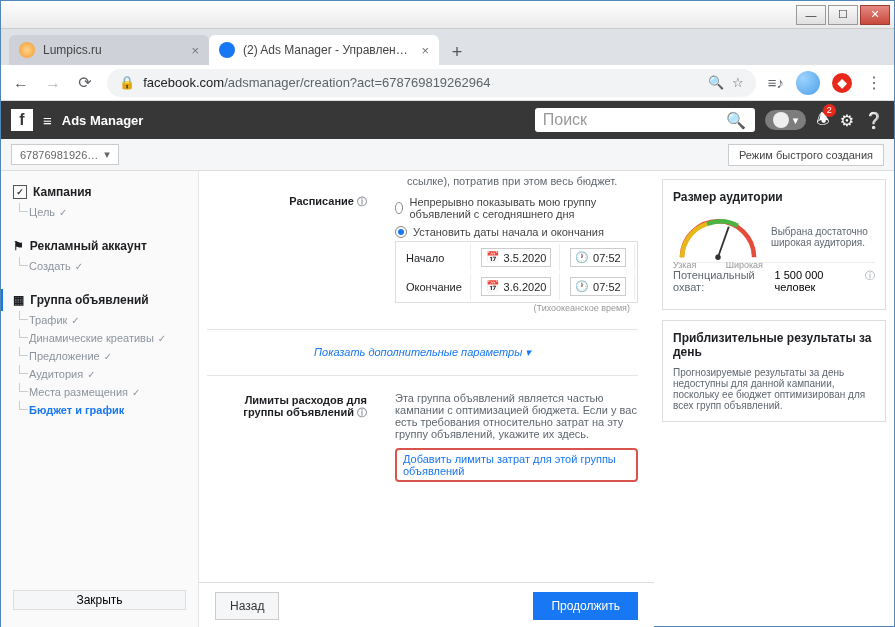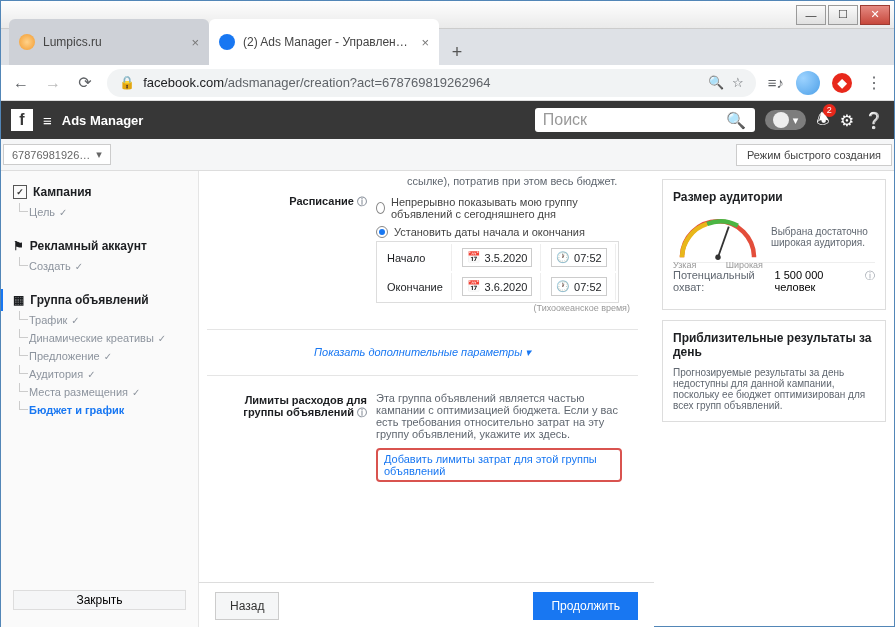--- a/index.html
+++ b/index.html
@@ -6,21 +6,21 @@
 body { background: #f0f0f0; width: 895px; height: 627px; overflow: hidden; position: relative; }
 
 
 .window { width: 895px; height: 627px; background: #fff; border: 1px solid #5286b7; position: relative; }
 .titlebar { height: 28px; background: linear-gradient(#fefefe,#eaeaea); border-bottom: 1px solid #ccc; display: flex; justify-content: flex-end; align-items: center; padding-right: 4px; gap: 2px;}
 .tbtn { width: 30px; height: 20px; border: 1px solid #9a9a9a; background: linear-gradient(#fafafa,#e0e0e0); font-size: 11px; display:flex; align-items:center; justify-content:center; color:#333; }
 .tbtn.close { background: linear-gradient(#e58a82,#c7483c); color:#fff; border-color:#9c3b32; }
 
 
 .tabstrip { height: 36px; background:#dee1e6; display:flex; align-items:flex-end; padding-left:8px; gap:0; }
-.tab { height:46px; background:#fff; padding:0 10px; display:flex; align-items:center; gap:8px; font-size:12px; color:#444; border-radius:6px 6px 0 0; min-width:200px; max-width:230px; position:relative; }
+.tab { height:30px; background:#fff; padding:0 10px; display:flex; align-items:center; gap:8px; font-size:12px; color:#444; border-radius:6px 6px 0 0; min-width:200px; max-width:230px; position:relative; }
 .tab.inactive { background:#ced1d7; }
 .tab .favicon { width:16px; height:16px; border-radius:50%; }
 .tab .label { flex:1; white-space:nowrap; overflow:hidden; text-overflow:ellipsis;}
 .tab .x { color:#777; font-size:13px; }
 .newtab { width:28px; height:26px; display:flex; align-items:center; justify-content:center; color:#555; font-size:18px; margin-left:4px;}
 
 
 .urlbar { height:36px; background:#fff; display:flex; align-items:center; padding:0 10px; gap:12px; border-bottom:1px solid #ddd;}
 .urlbar .navbtn { color:#606367; font-size:16px; width:20px; text-align:center;}
 .omnibox { flex:1; height:28px; background:#f1f3f4; border-radius:14px; display:flex; align-items:center; padding:0 12px; gap:8px; font-size:13px; color:#5f6368;}
@@ -36,21 +36,21 @@
 .fblogo { width:22px; height:22px; background:#fff; color:#373737; font-weight:bold; display:flex; align-items:center; justify-content:center; font-size:16px; }
 .hamburger { font-size:15px;}
 .fbheader .title { font-size:13px; font-weight:bold;}
 .fbsearch { width:220px; height:24px; background:#fff; border-radius:3px; display:flex; align-items:center; padding:0 8px; color:#999; font-size:16px; margin-left:auto;}
 .fbsearch span:first-child { flex:1;}
 .pill { background:#7d7d7d; padding:2px 8px; border-radius:10px; font-size:11px; display:flex; align-items:center; gap:4px;}
 .bell { position:relative; font-size:15px;}
 .bell .badge { position:absolute; top:-4px; right:-6px; background:#e8281b; color:#fff; font-size:9px; width:13px; height:13px; border-radius:50%; display:flex; align-items:center; justify-content:center;}
 
 
-.acctrow { height:32px; background:#f5f6f7; border-bottom:1px solid #ddd; display:flex; align-items:center; padding:0 2px;}
+.acctrow { height:32px; background:#f5f6f7; border-bottom:1px solid #ddd; display:flex; align-items:center; padding:0 10px;}
 .acct-dd { background:#fff; border:1px solid #ccc; padding:3px 8px; font-size:11px; color:#666; display:flex; align-items:center; gap:6px;}
 .quick-btn { margin-left:auto; background:#fff; border:1px solid #ccc; padding:4px 10px; font-size:11px; color:#444;}
 
 
 .main { display:flex; height: calc(627px - 28px - 36px - 36px - 38px - 32px); }
 .sidebar { width:198px; background:#fafafa; border-right:1px solid #e5e5e5; padding:10px 0; font-size:11px; display:flex; flex-direction:column;}
 .sb-section { padding:4px 12px 4px 12px; display:flex; align-items:center; gap:6px; color:#1c1e21; font-weight:bold; font-size:12px;}
 .sb-item { padding:3px 12px 3px 28px; color:#8d949e; position:relative; display:flex; align-items:center; gap:4px;}
 .sb-item::before { content:''; position:absolute; left:18px; top:0; bottom:50%; width:8px; border-left:1px solid #ccc; border-bottom:1px solid #ccc;}
 .sb-item.active { color:#1877f2; font-weight:bold;}
@@ -59,21 +59,21 @@
 .sb-check.checked::after { content:'✓'; }
 .sidebar .spacer { flex:1; }
 .sb-close { margin:8px 12px; padding:2px; background:#f5f6f7; border:1px solid #ddd; text-align:center; font-size:12px;}
 
 .content { flex:1; display:flex; overflow:hidden; position:relative;}
 .form-area { flex:1; padding:0 16px 0 8px; overflow:hidden; position:relative;}
 .right-panel { width:240px; padding:8px; }
 
 .partial-text { font-size:11px; color:#606770; text-align:left; padding-left:200px; padding-top:4px;}
 
-.form-row { display:flex; gap:9px; padding:6px 0; font-size:11px;}
+.form-row { display:flex; gap:28px; padding:6px 0; font-size:11px;}
 .form-label { width:160px; text-align:right; color:#1c1e21; font-weight:bold; padding-top:2px;}
 .form-body { flex:1; color:#1c1e21;}
 .radio-row { display:flex; align-items:center; gap:6px; padding:3px 0; font-size:11px; color:#444;}
 .radio { width:12px; height:12px; border:1px solid #888; border-radius:50%; display:inline-flex; align-items:center; justify-content:center;}
 .radio.sel::after { content:''; width:6px; height:6px; background:#1877f2; border-radius:50%;}
 
 .date-table { border:1px solid #ddd; }
 .date-table td { padding:4px 8px; font-size:11px; border-right:1px solid #eee;}
 .date-input { border:1px solid #ccc; padding:2px 4px; background:#fff; display:inline-flex; align-items:center; gap:4px;}
 .tz { font-size:9px; color:#999; text-align:right; padding-right:8px;}

